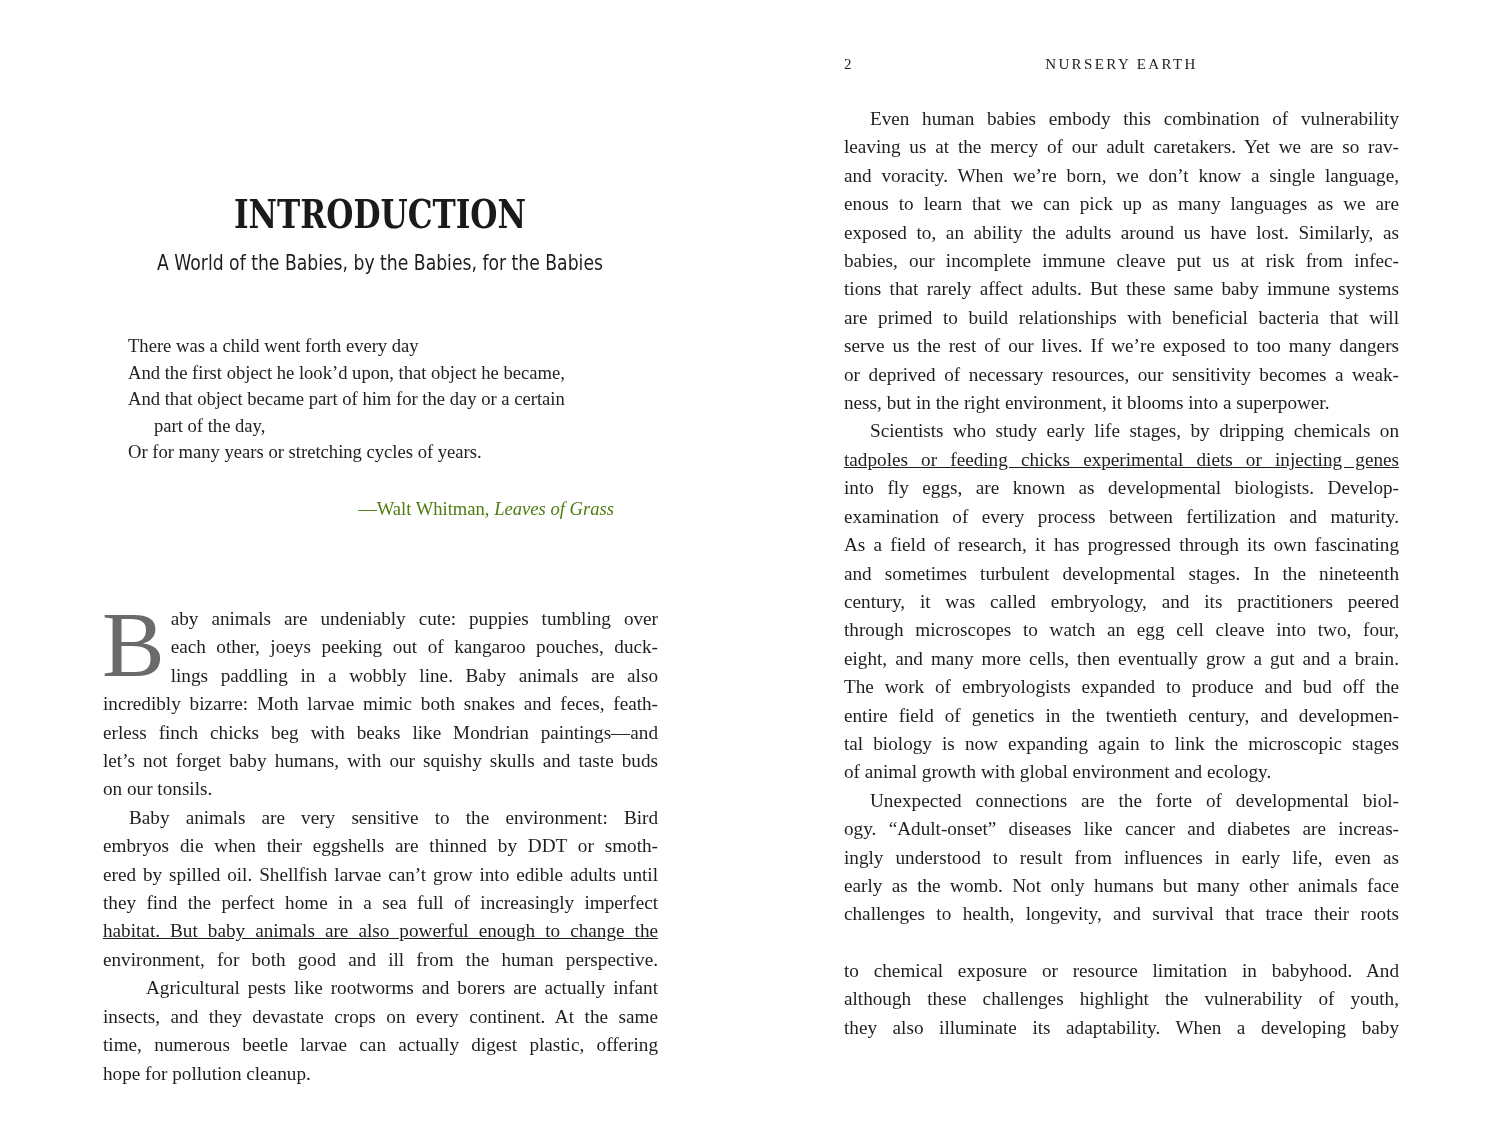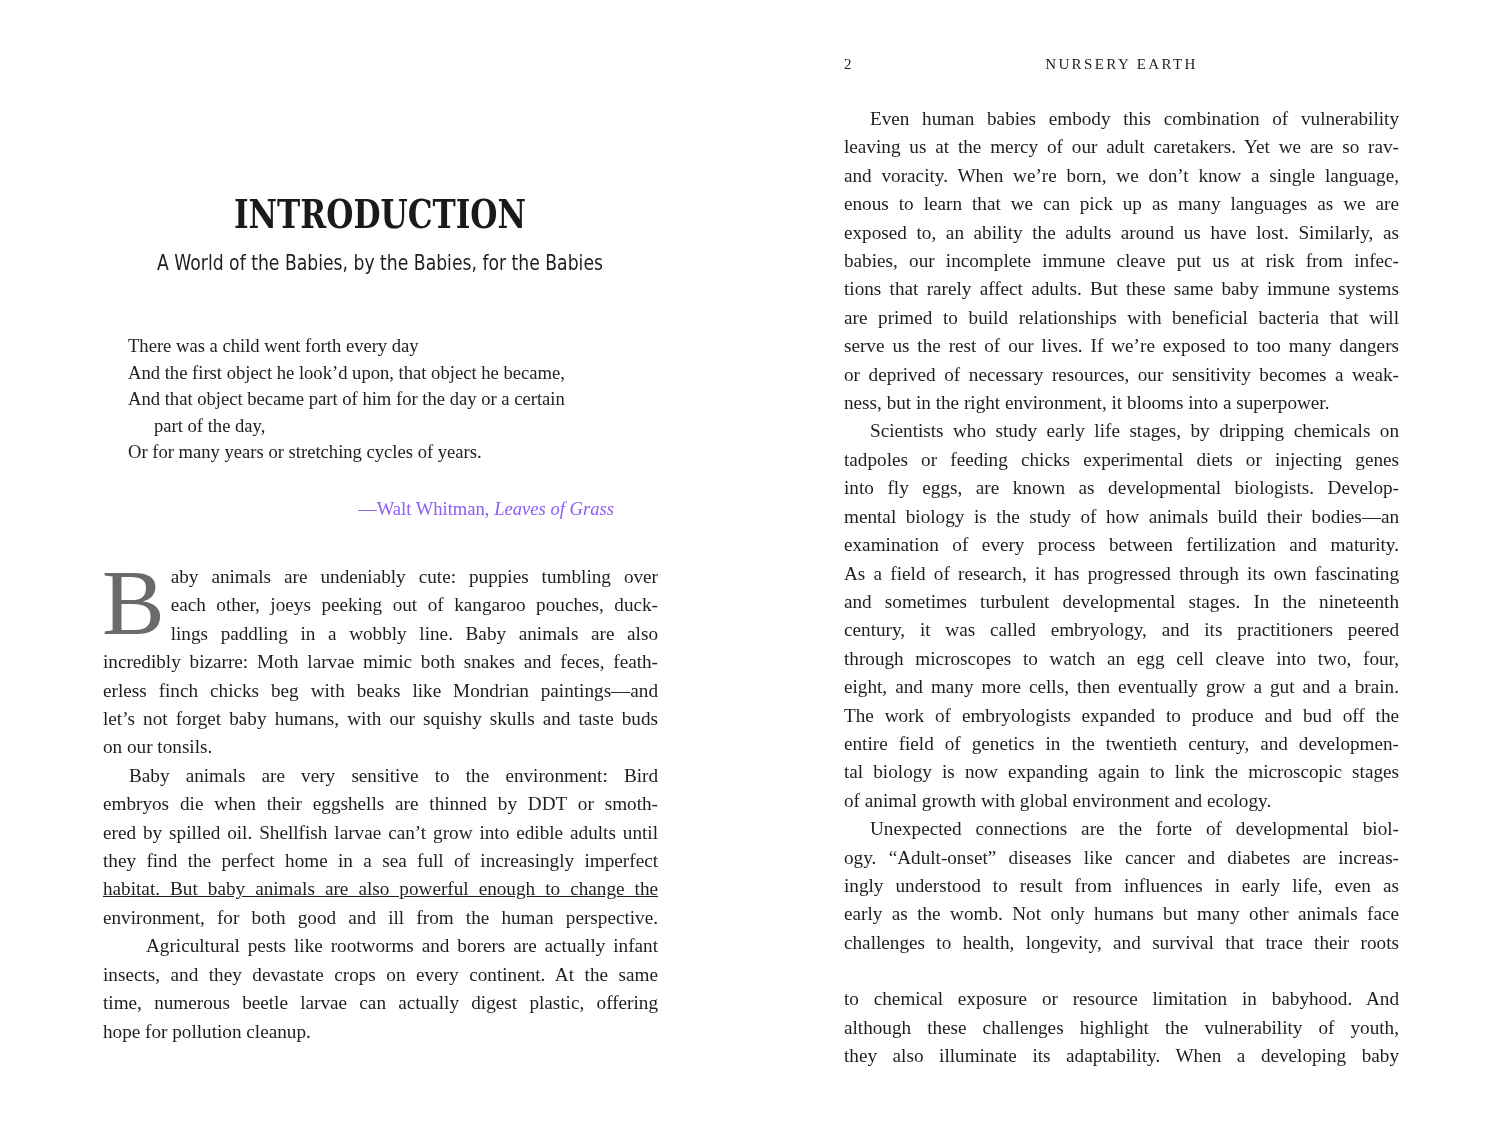--- a/index.html
+++ b/index.html
@@ -22,21 +22,21 @@
     }
 
     .epigraph {
       position: absolute; left: 128px; width: 500px; top: 333px;
       font-family: "Liberation Serif", serif; font-size: 18.6px; line-height: 26.6px; color: #222;
     }
     .epigraph .line { display: block; white-space: nowrap; }
     .epigraph .line.indent { padding-left: 26px; }
     .attribution {
       position: absolute; left: 128px; width: 486px; top: 496px; text-align: right;
-      font-family: "Liberation Serif", serif; font-size: 18.6px; line-height: 26px; color: #8b5cf6;
+      font-family: "Liberation Serif", serif; font-size: 18.6px; line-height: 26px; color: #4d7c0f;
     }
     .attribution i { font-style: italic; }
 
     .body-text {
       font-family: "Liberation Serif", serif; font-size: 19.2px; line-height: 28.4px;
       text-align: justify; color: #1e1e1e; margin: 0;
     }
     .left-body { position: absolute; left: 103px; width: 555px; top: 563px; }
     .right-body { position: absolute; left: 844px; width: 555px; top: 105px; }
     .para { margin: 0; text-indent: 0; }
@@ -72,21 +72,21 @@
     <span class="line indent">part of the day,</span>
     <span class="line">Or for many years or stretching cycles of years.</span>
   </div>
   <div class="attribution">
     <span>—Walt Whitman, </span><i>Leaves of Grass</i>
   </div>
 
   <div class="body-text left-body">
     <div class="para dropcap-wrap">
       <span class="dropcap">B</span>
-      <span class="dropcap-line" style="margin-left: 0px; overflow: visible;">aby animals are undeniably cute: puppies tumbling over</span>
+      <span class="dropcap-line" style="margin-left: 0px; overflow: visible; margin-top: 42px;">aby animals are undeniably cute: puppies tumbling over</span>
       <span class="dropcap-line" style="margin-left: 0px; overflow: visible;">each other, joeys peeking out of kangaroo pouches, duck-</span>
       <span class="dropcap-line" style="margin-left: 0px; overflow: visible;">lings paddling in a wobbly line. Baby animals are also</span>
       <span class="line" style="clear: left; overflow: visible;">incredibly bizarre: Moth larvae mimic both snakes and feces, feath-</span>
       <span class="line" style="overflow: visible;">erless finch chicks beg with beaks like Mondrian paintings—and</span>
       <span class="line" style="overflow: visible;">let’s not forget baby humans, with our squishy skulls and taste buds</span>
       <span class="line last" style="overflow: visible;">on our tonsils.</span>
     </div>
     <div class="para">
       <span class="line first-indent" style="overflow: visible;">Baby animals are very sensitive to the environment: Bird</span>
       <span class="line" style="overflow: visible;">embryos die when their eggshells are thinned by DDT or smoth-</span>
@@ -118,23 +118,22 @@
     <span class="line" style="overflow: visible;">exposed to, an ability the adults around us have lost. Similarly, as</span>
     <span class="line" style="overflow: visible;">babies, our incomplete immune cleave put us at risk from infec-</span>
     <span class="line" style="overflow: visible;">tions that rarely affect adults. But these same baby immune systems</span>
     <span class="line" style="overflow: visible;">are primed to build relationships with beneficial bacteria that will</span>
     <span class="line" style="overflow: visible;">serve us the rest of our lives. If we’re exposed to too many dangers</span>
     <span class="line" style="overflow: visible;">or deprived of necessary resources, our sensitivity becomes a weak-</span>
     <span class="line last" style="overflow: visible;">ness, but in the right environment, it blooms into a superpower.</span>
   </div>
   <div class="para">
     <span class="line first-indent" style="overflow: visible;">Scientists who study early life stages, by dripping chemicals on</span>
-    <span class="line" style="overflow: visible;">tadpoles or feeding chicks experimental diets or injecting genes</span>
+    <span class="line" style="overflow: visible; text-decoration: underline;">tadpoles or feeding chicks experimental diets or injecting genes</span>
     <span class="line" style="overflow: visible;">into fly eggs, are known as developmental biologists. Develop-</span>
-    <span class="line" style="overflow: visible;">mental biology is the study of how animals build their bodies—an</span>
     <span class="line" style="overflow: visible;">examination of every process between fertilization and maturity.</span>
     <span class="line" style="overflow: visible;">As a field of research, it has progressed through its own fascinating</span>
     <span class="line" style="overflow: visible;">and sometimes turbulent developmental stages. In the nineteenth</span>
     <span class="line" style="overflow: visible;">century, it was called embryology, and its practitioners peered</span>
     <span class="line" style="overflow: visible;">through microscopes to watch an egg cell cleave into two, four,</span>
     <span class="line" style="overflow: visible;">eight, and many more cells, then eventually grow a gut and a brain.</span>
     <span class="line" style="overflow: visible;">The work of embryologists expanded to produce and bud off the</span>
     <span class="line" style="overflow: visible;">entire field of genetics in the twentieth century, and developmen-</span>
     <span class="line" style="overflow: visible;">tal biology is now expanding again to link the microscopic stages</span>
     <span class="line last" style="overflow: visible;">of animal growth with global environment and ecology.</span>

